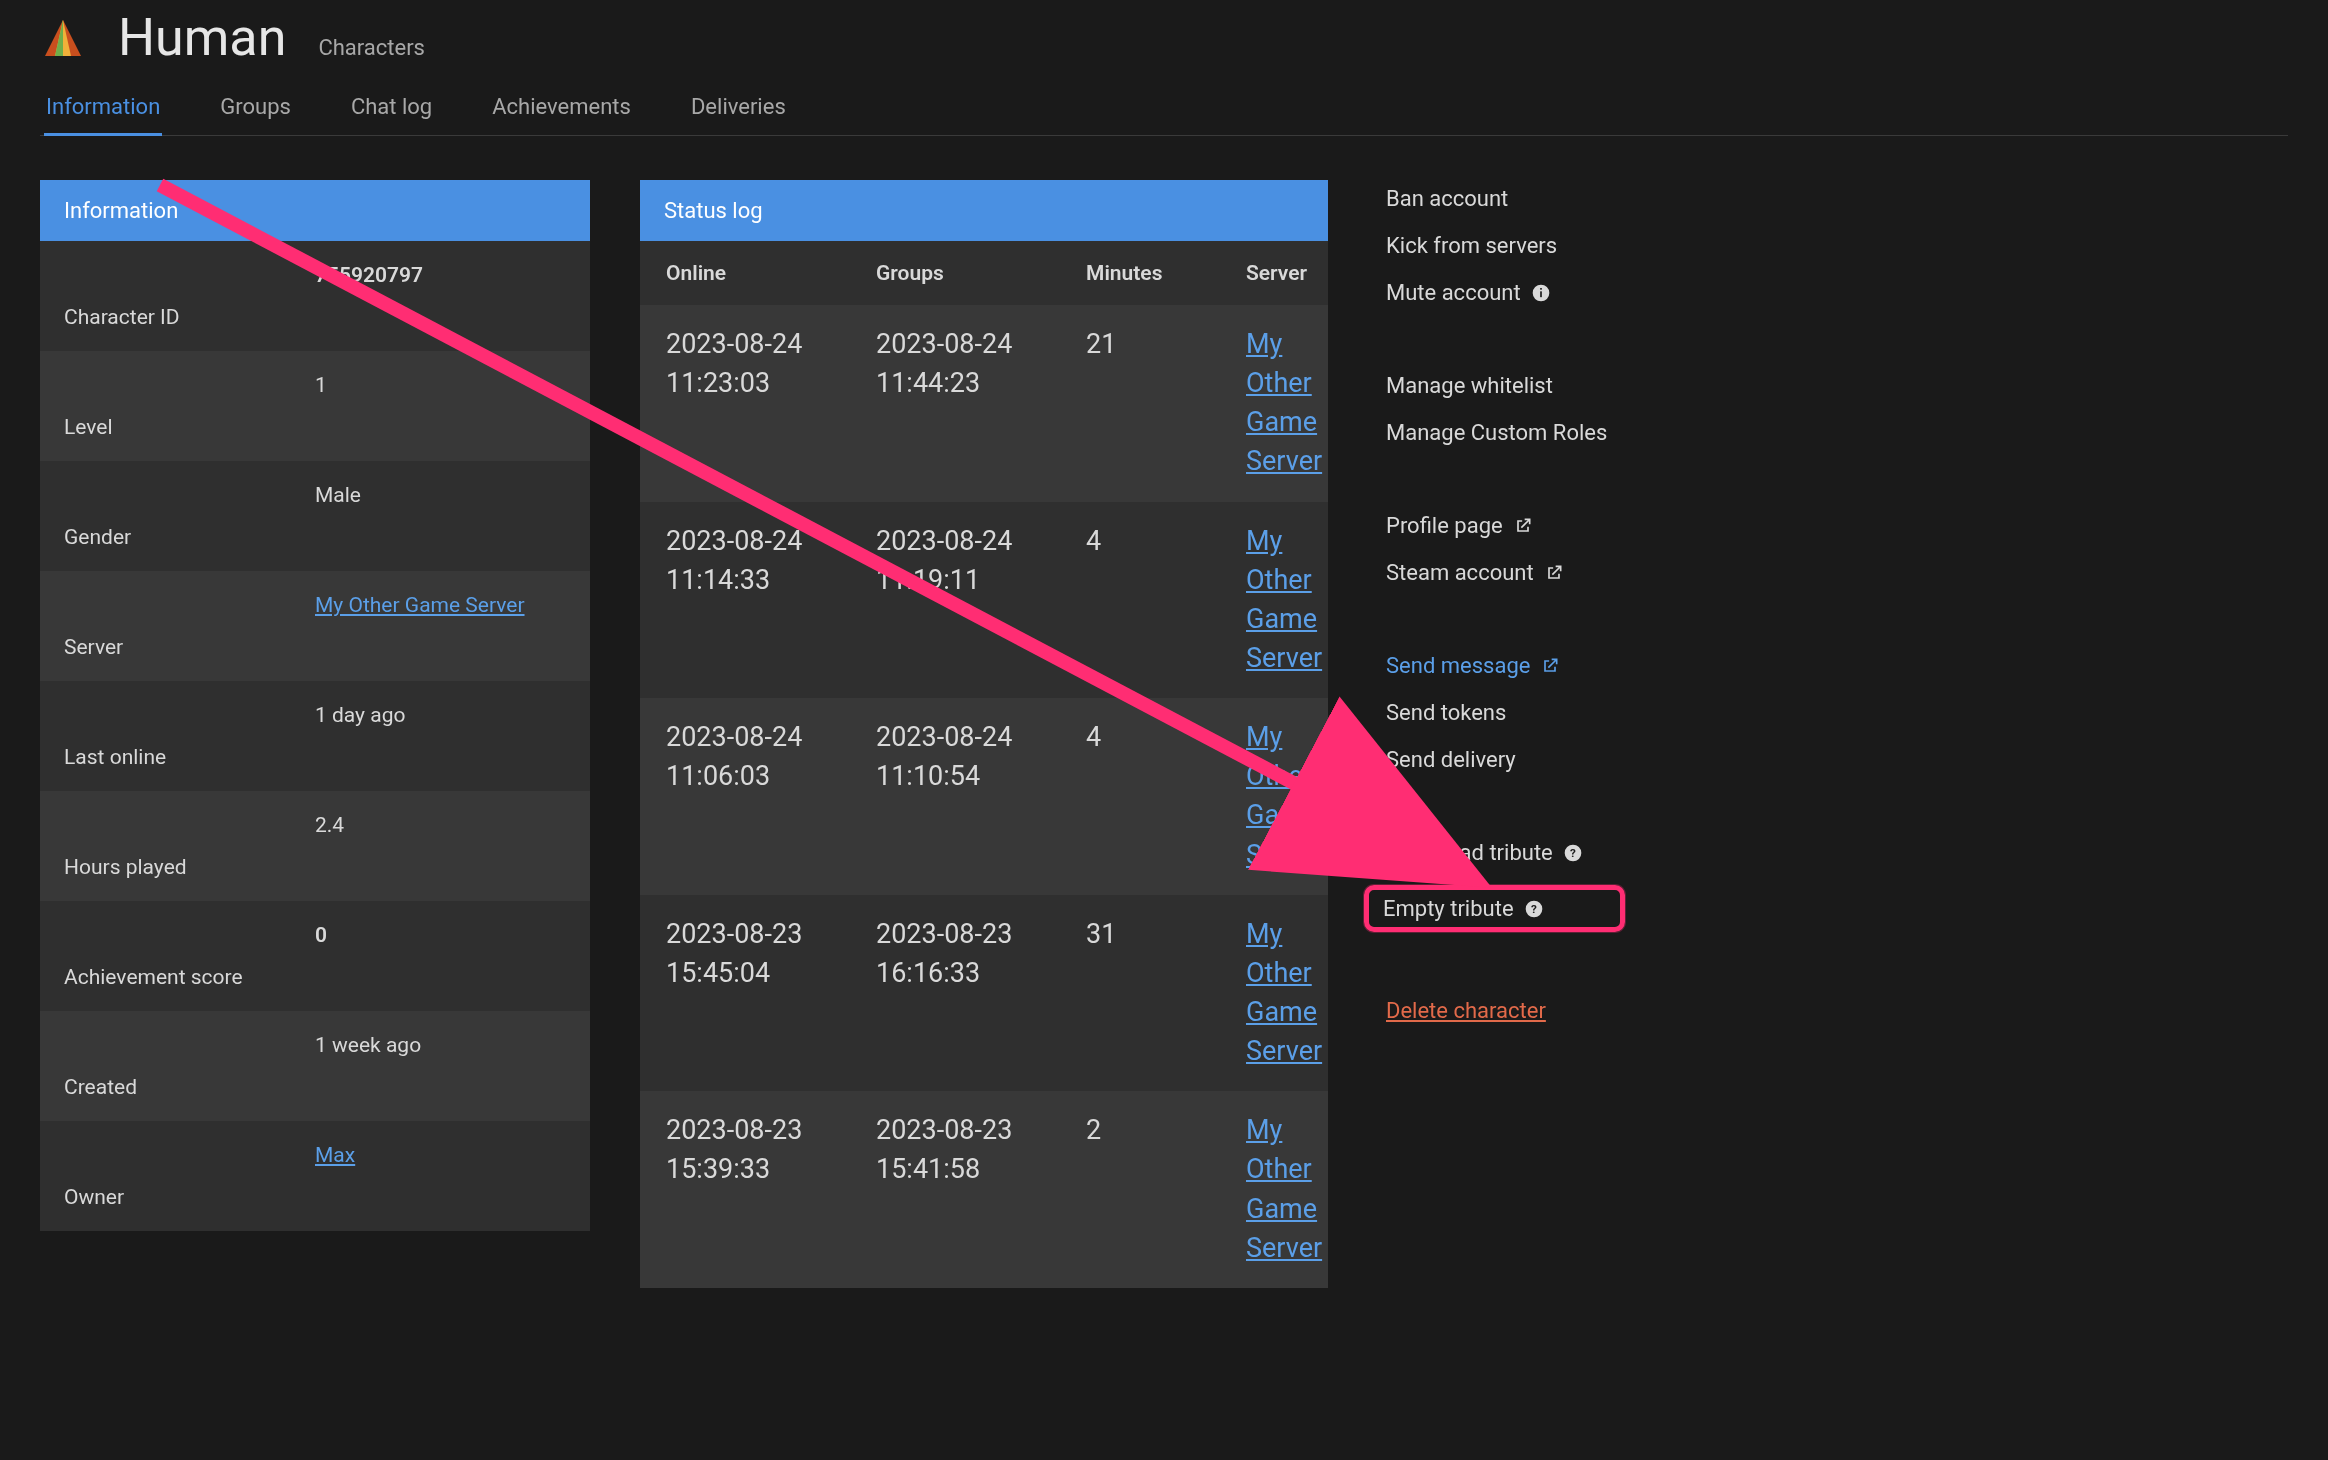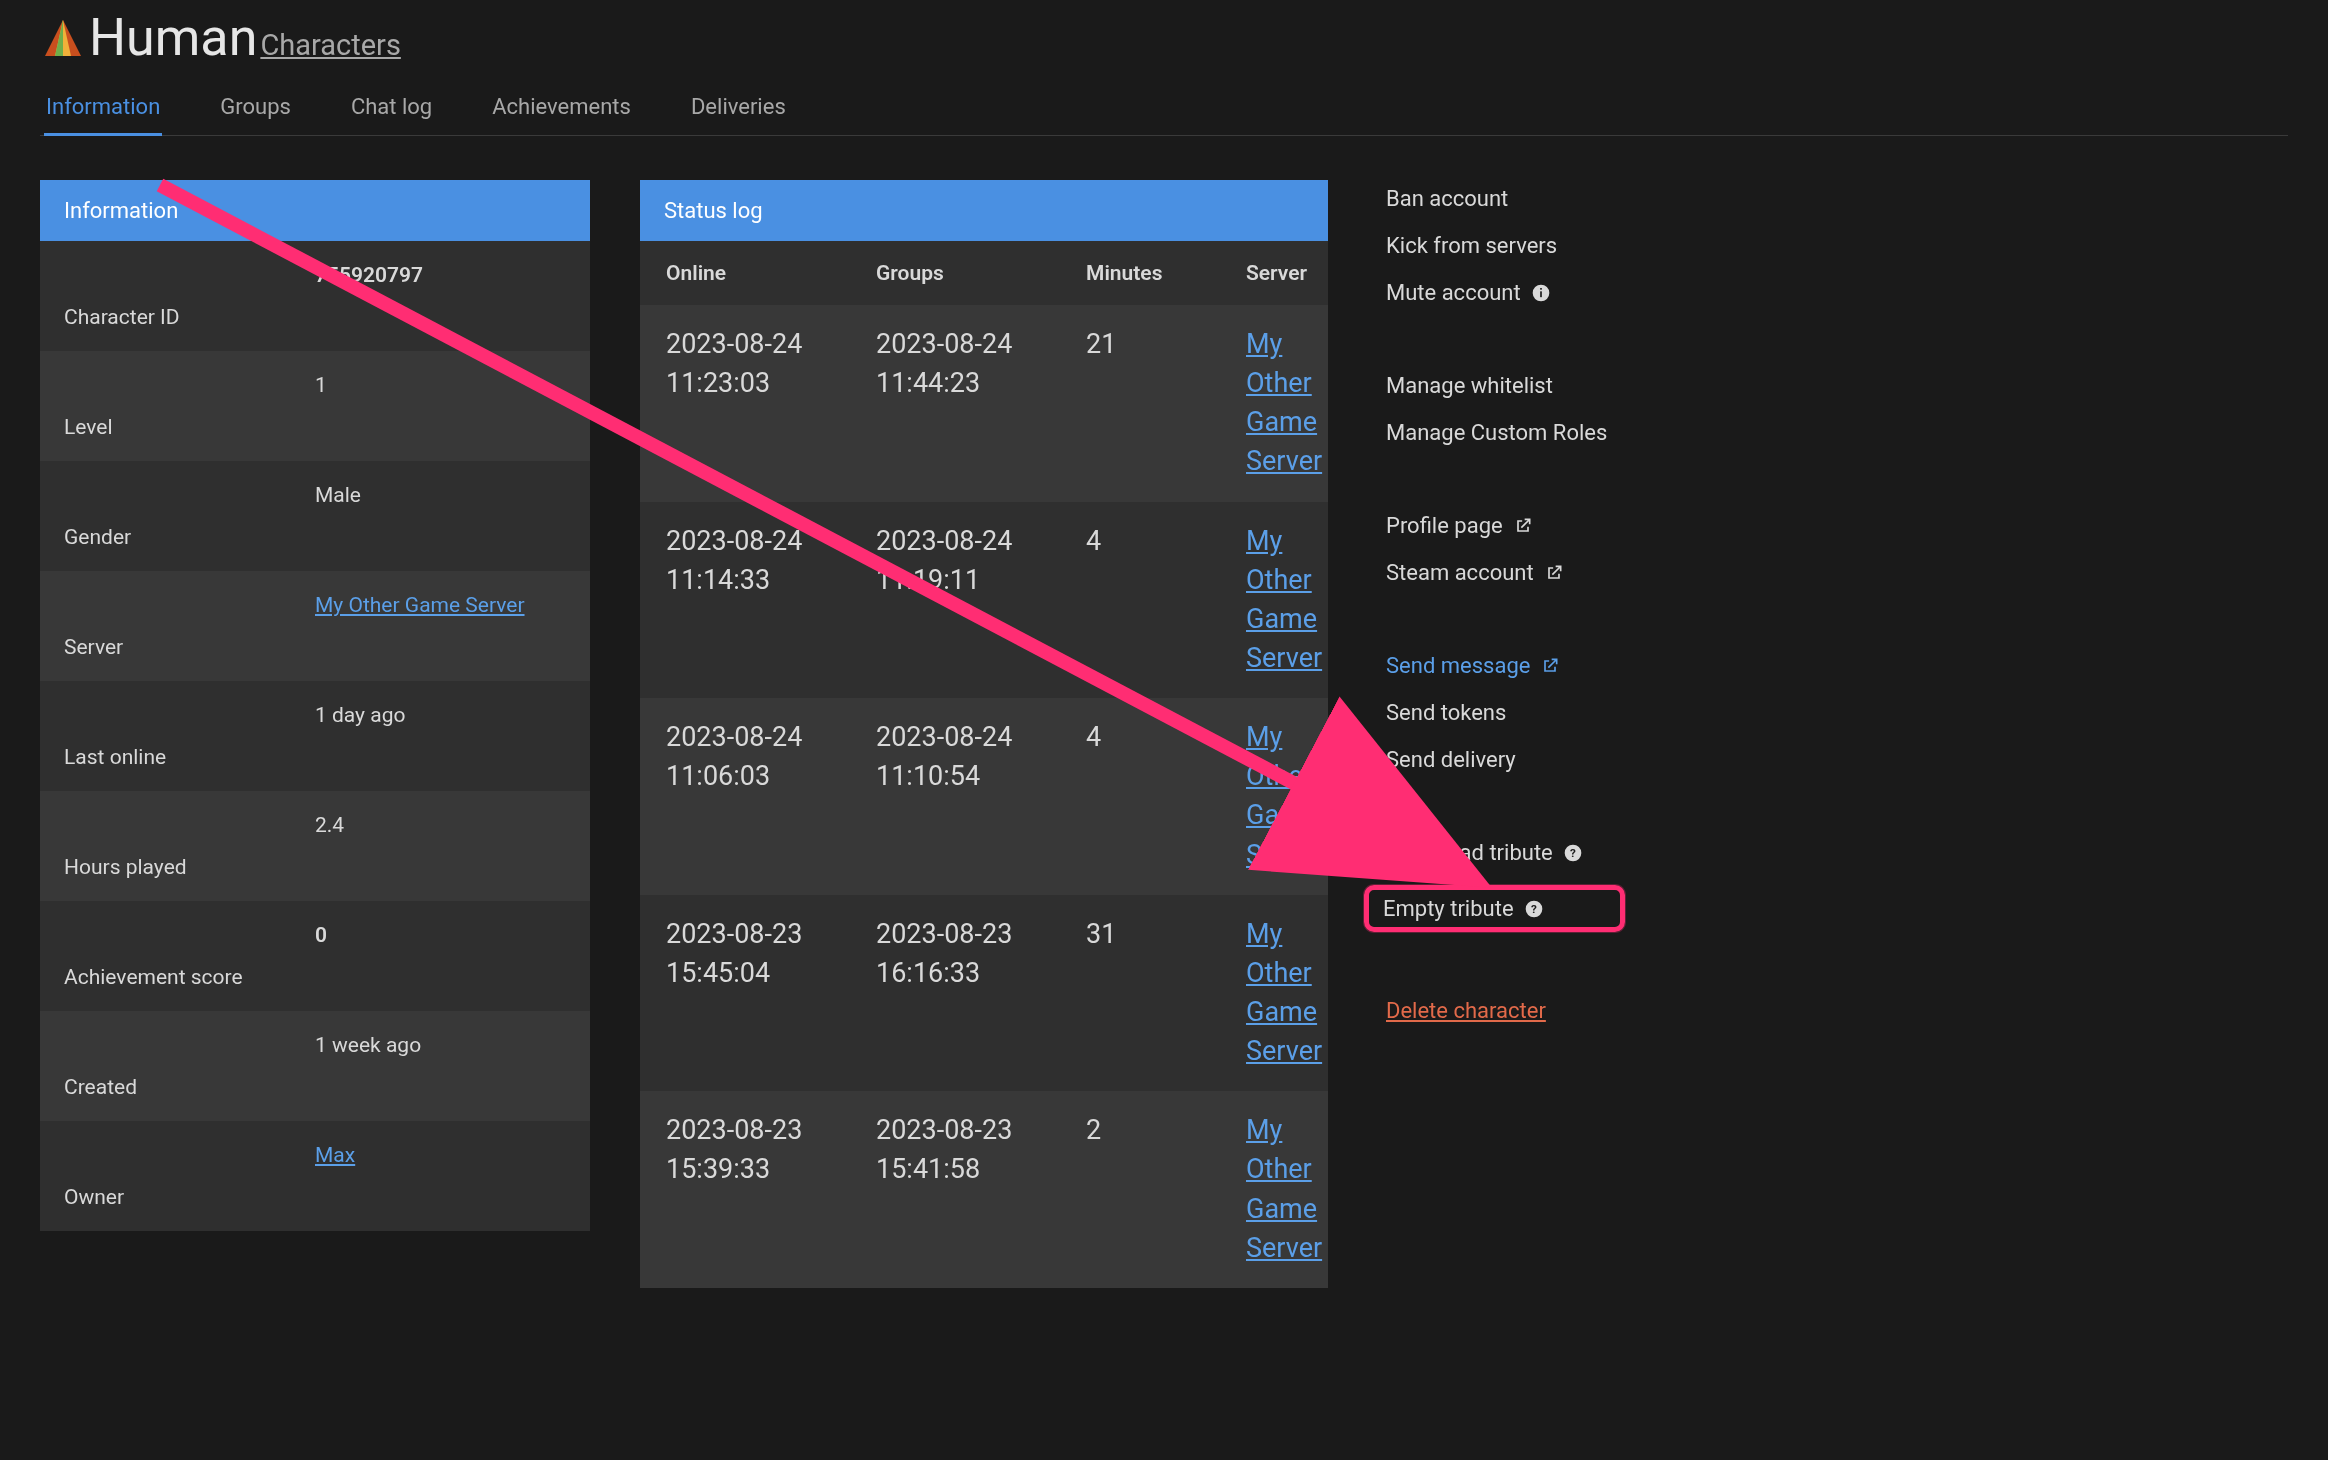--- a/index.html
+++ b/index.html
@@ -28,42 +28,41 @@
     overflow: hidden;
   }
   .page {
     padding: 12px 40px 40px 40px;
     position: relative;
   }
   
   .header-row {
     display: flex;
     align-items: baseline;
-    gap: 3px;
+    gap: 32px;
     margin-bottom: 22px;
   }
   .logo-icon {
     display: inline-flex;
     align-items: center;
     justify-content: center;
     width: 46px; height: 46px;
     align-self: center;
   }
   .logo-icon svg { width: 44px; height: 44px; }
   .page-title {
     font-size: 52px;
     font-weight: 400;
     color: #e6e6e6;
     margin: 0;
     line-height: 1;
   }
   .breadcrumb-link {
     color: var(--text-dim);
-    text-decoration: underline;
-    font-size: 29px;
+    font-size: 22px;
   }
   
   .tabs {
     display: flex;
     gap: 56px;
     border-bottom: 1px solid var(--border);
     padding: 0 0 0 4px;
     margin-bottom: 44px;
   }
   .tab {

